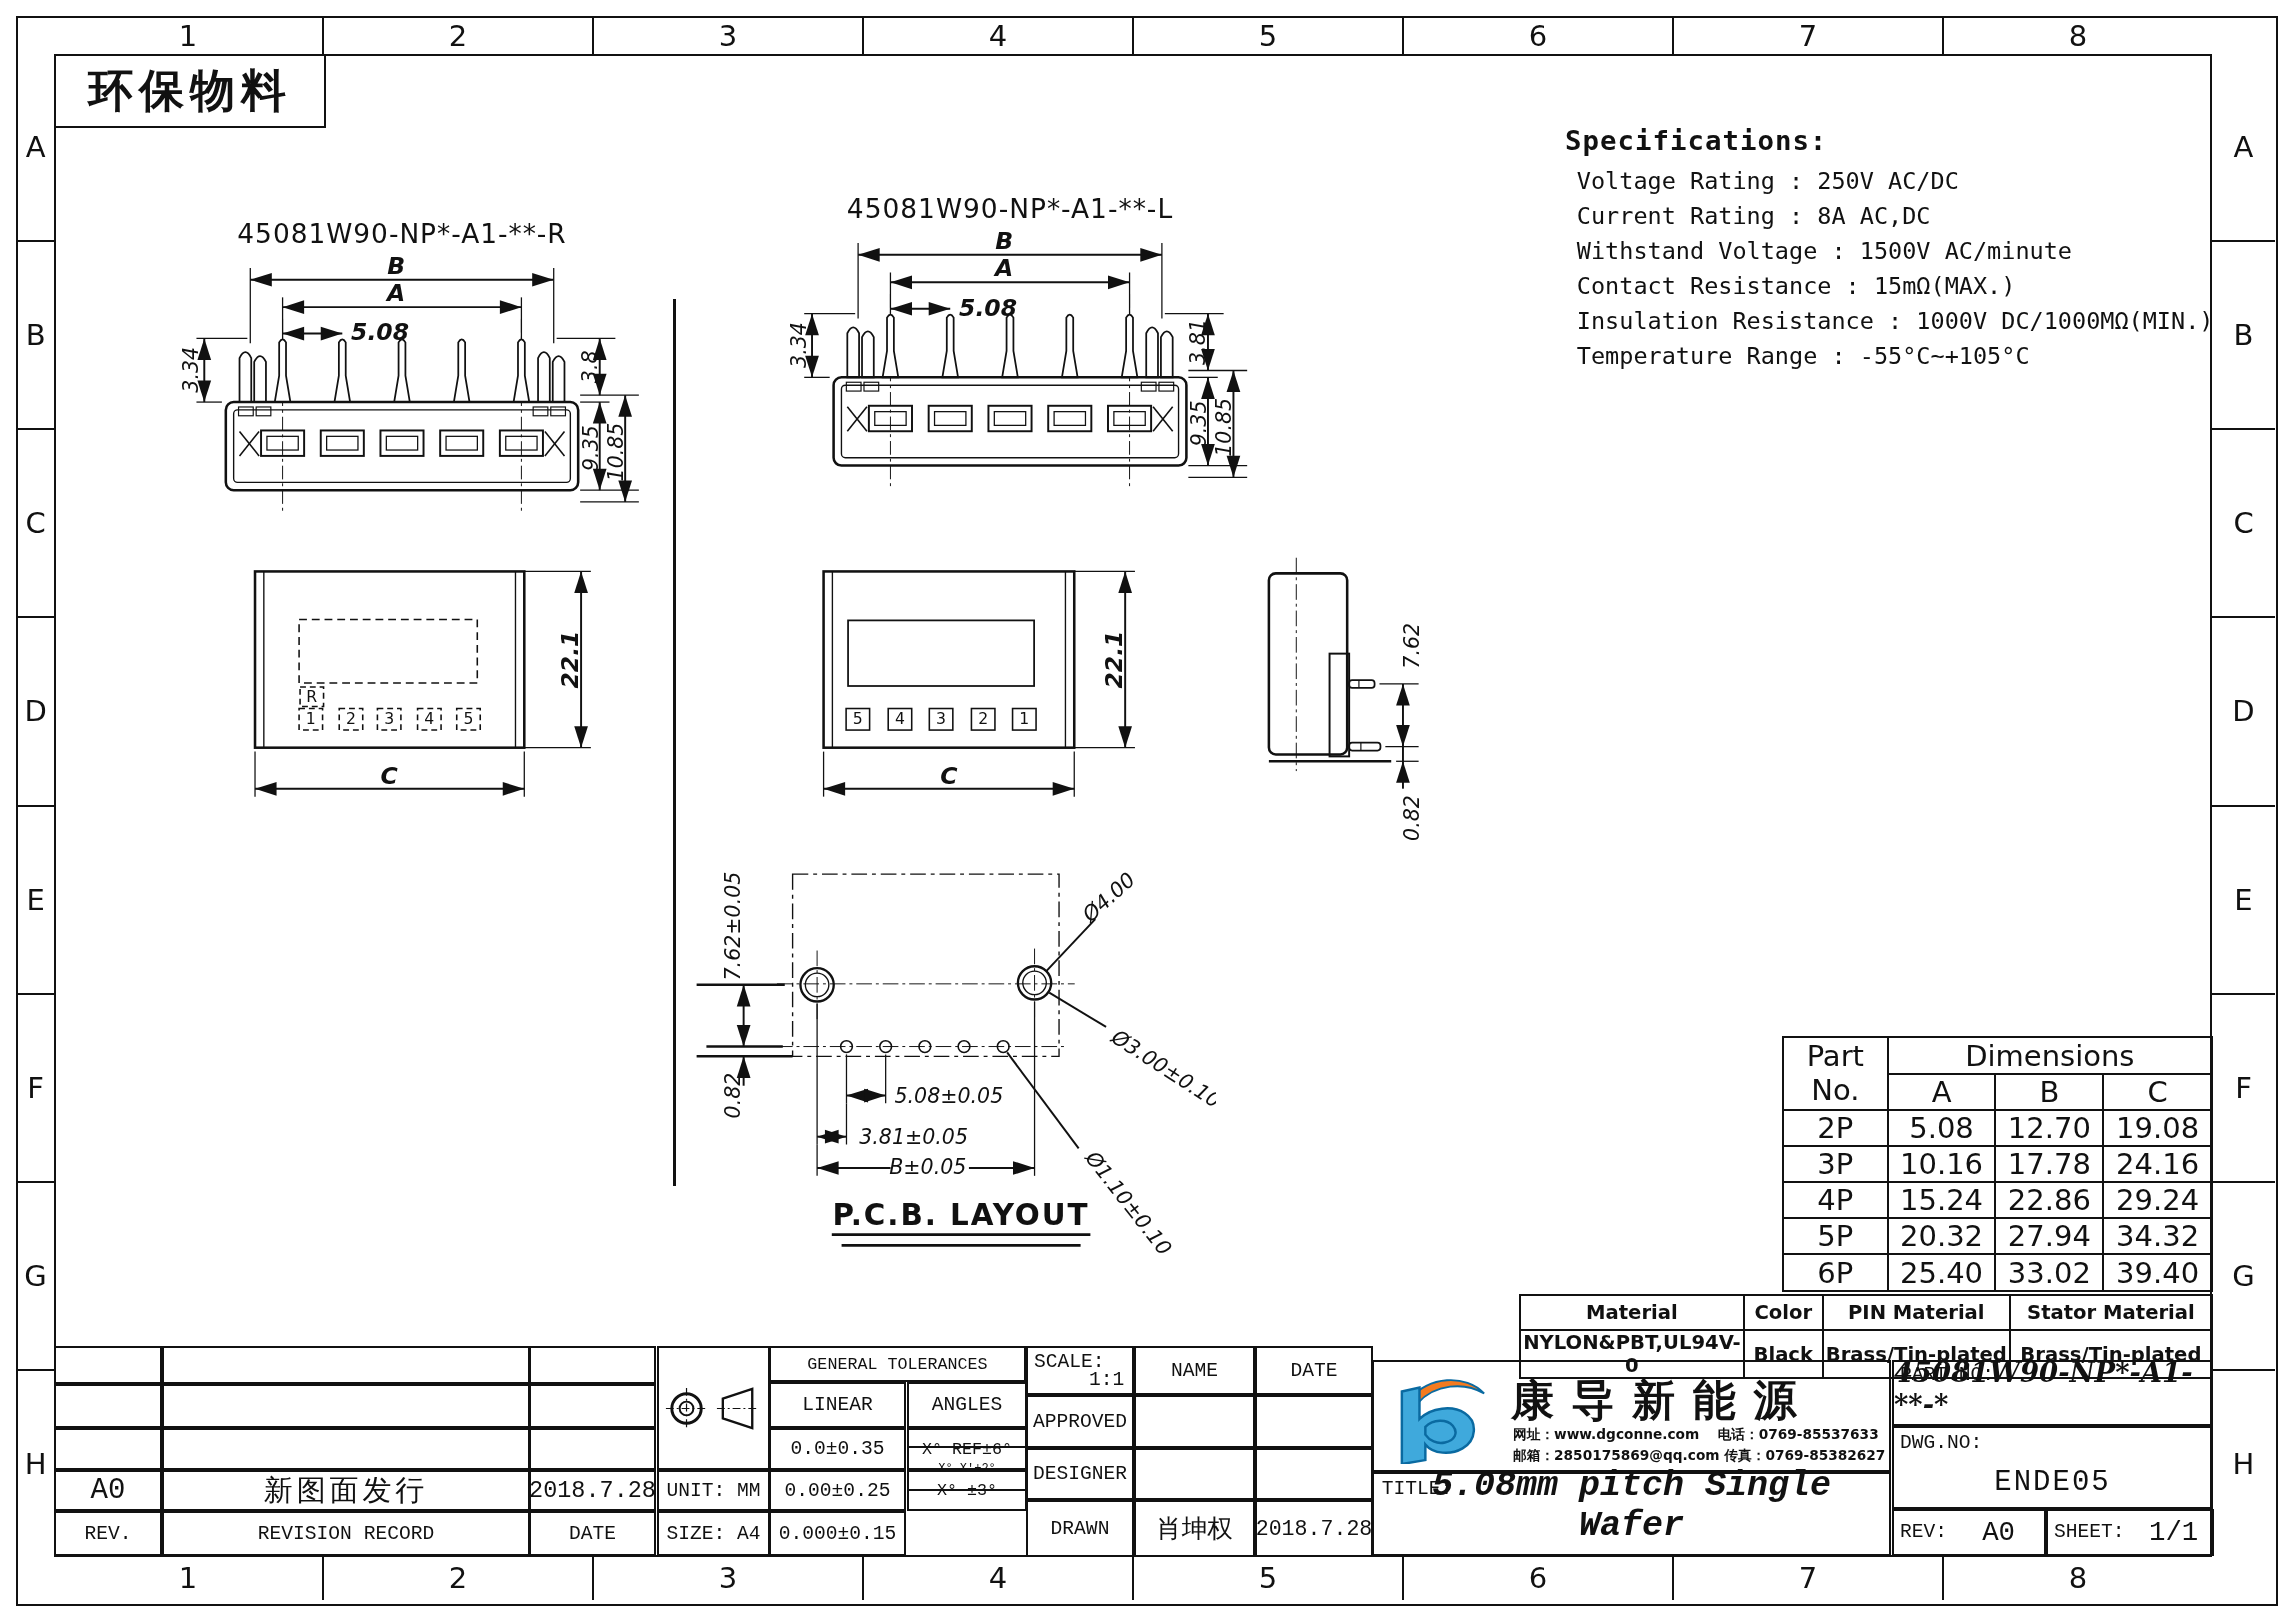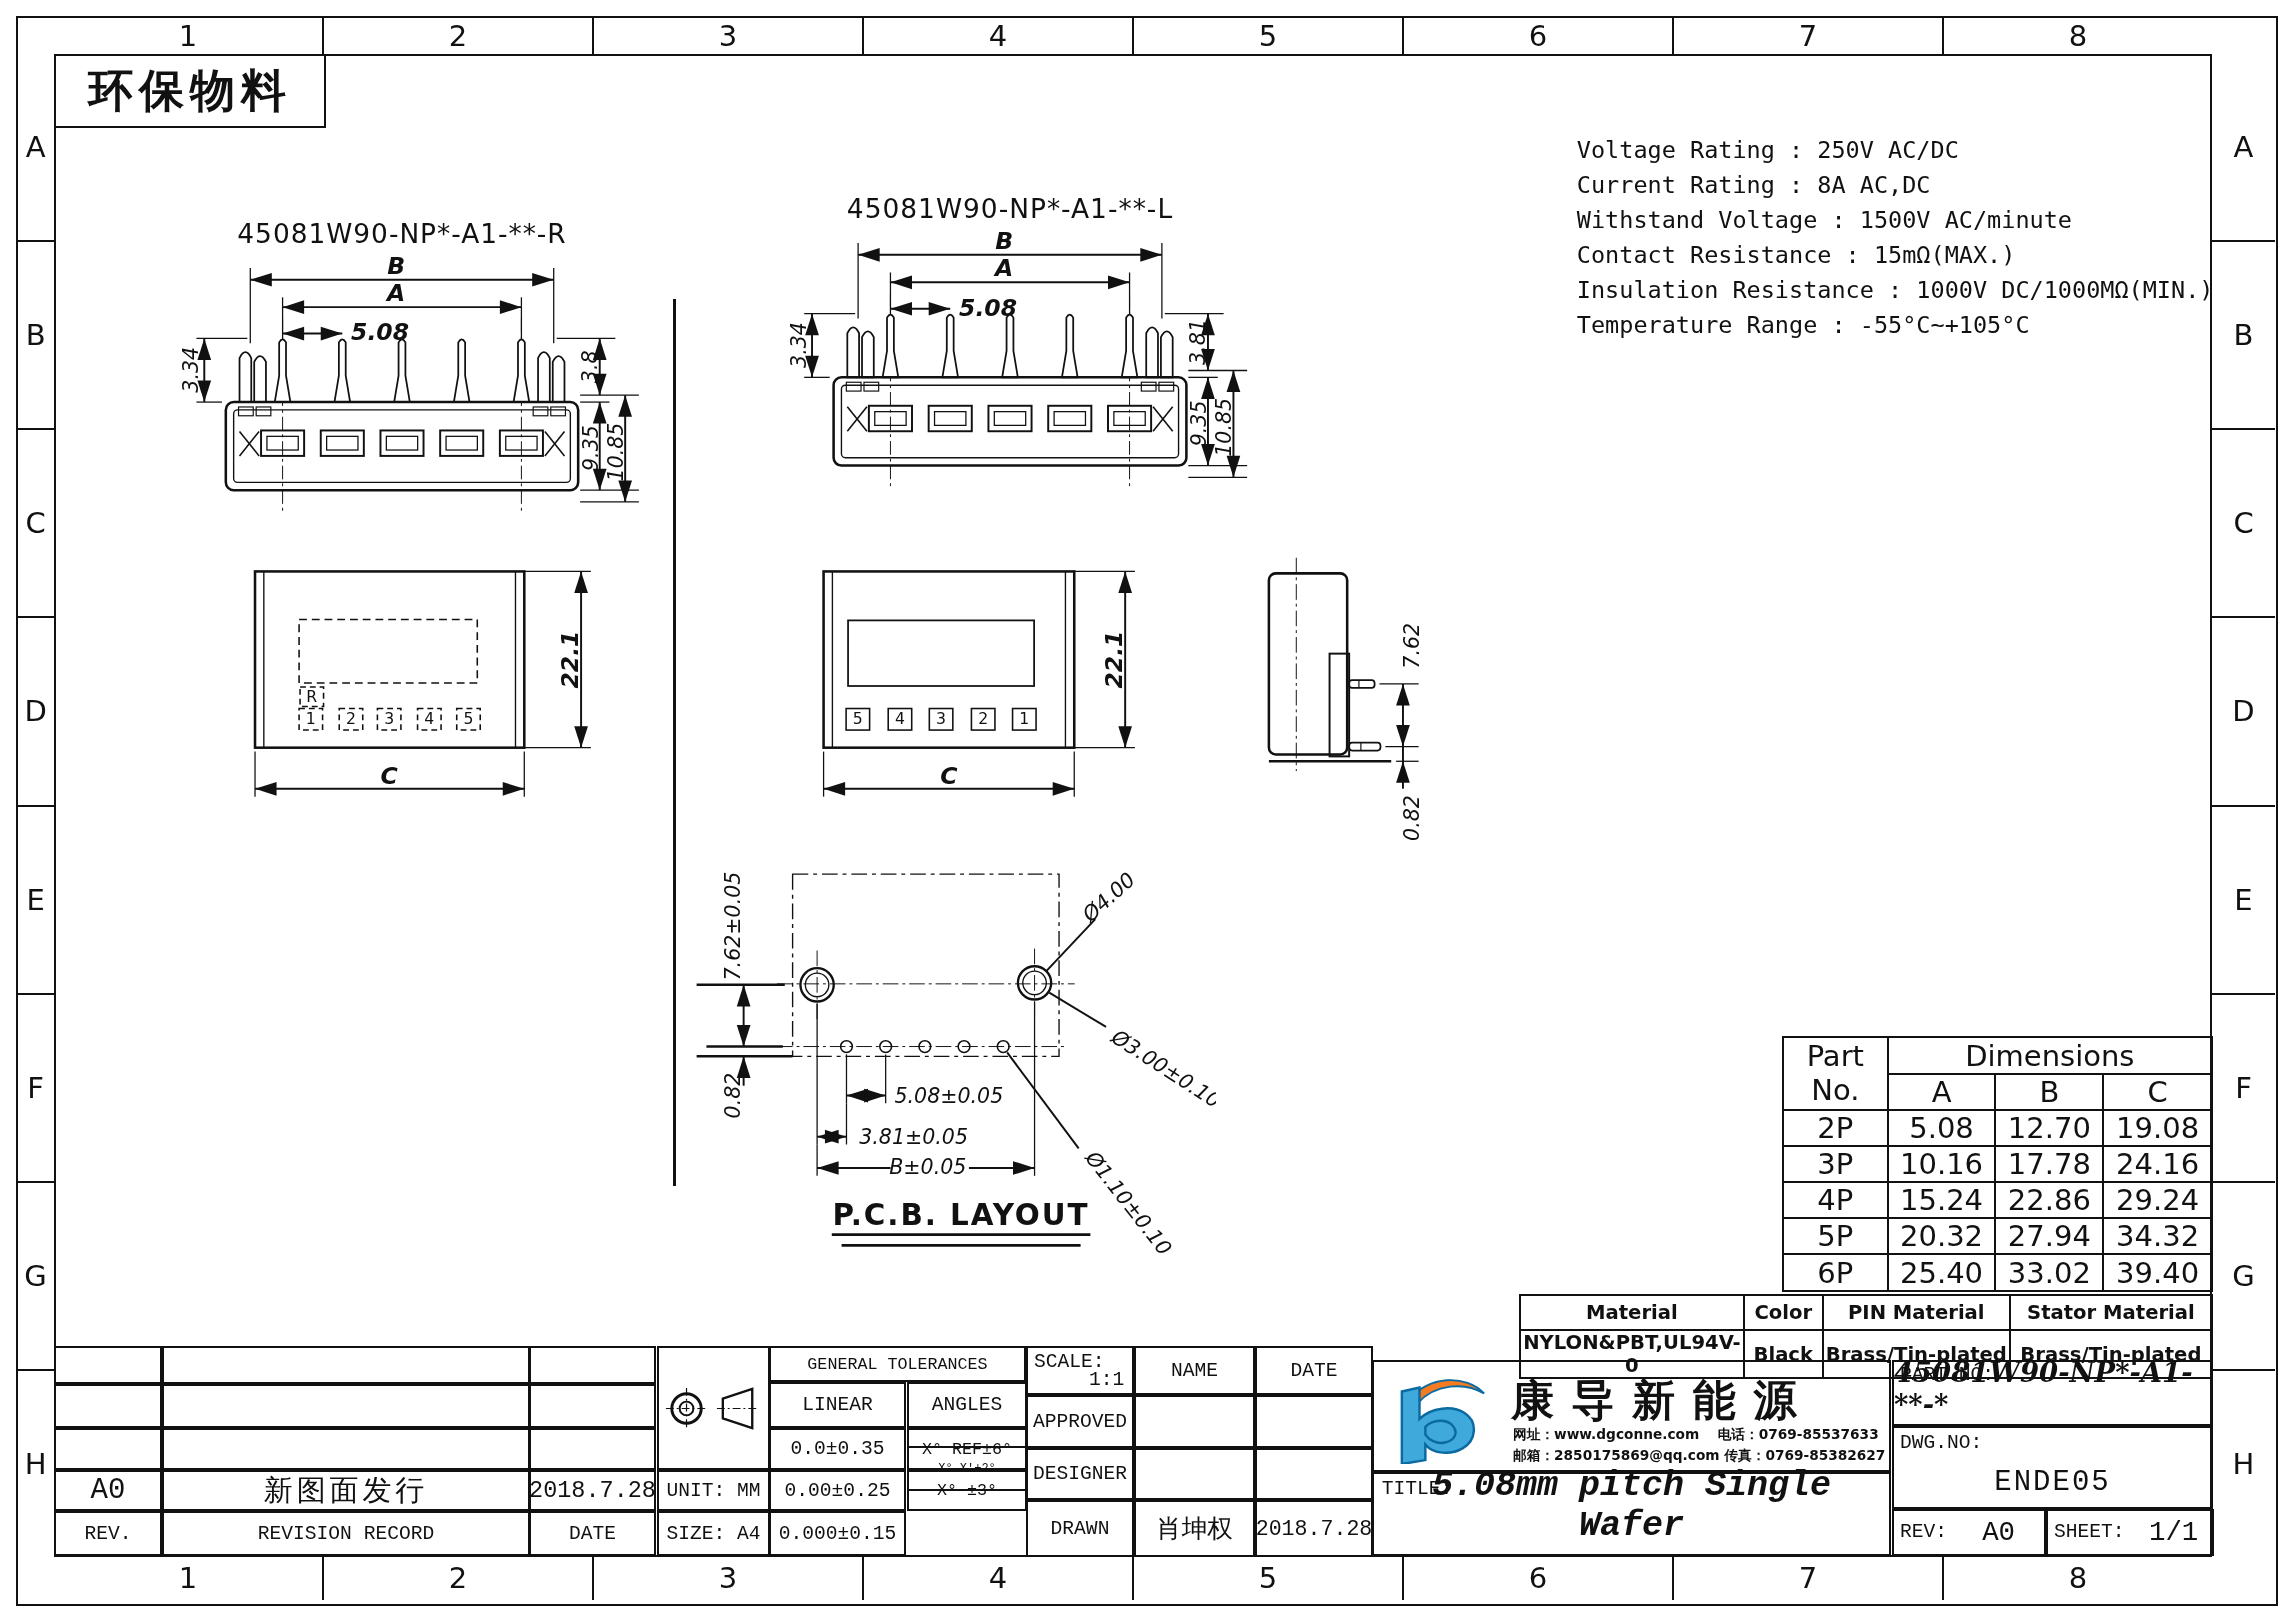--- a/index.html
+++ b/index.html
@@ -94,20 +94,21 @@
     <div class="cell coordlbl">D</div>
     <div class="cell coordlbl">E</div>
     <div class="cell coordlbl">F</div>
     <div class="cell coordlbl">G</div>
     <div class="cell coordlbl">H</div>
   </div>
 
   <div class="bx3 ctr" style="left:54px;top:54px;width:272px;height:74px;font-size:45px;font-weight:bold;letter-spacing:5.9px;">环保物料</div>
 
   <div class="abs specs" style="left:1565px;top:125px;width:588px;">
+    <div class="spec-title">Specifications:</div>
     <div style="height:7.8px"></div>
     <div class="spec-item" style="padding-left:11.8px;">Voltage Rating : 250V AC/DC</div>
     <div class="spec-item" style="padding-left:11.8px;">Current Rating : 8A AC,DC</div>
     <div class="spec-item" style="padding-left:11.8px;">Withstand Voltage : 1500V AC/minute</div>
     <div class="spec-item" style="padding-left:11.8px;">Contact Resistance : 15mΩ(MAX.)</div>
     <div class="spec-item" style="padding-left:11.8px;">Insulation Resistance : 1000V DC/1000MΩ(MIN.)</div>
     <div class="spec-item" style="padding-left:11.8px;">Temperature Range : -55°C~+105°C</div>
   </div>
 
   <div class="divider" style="left:673px;top:299px;width:2.9px;height:887px;"></div>

